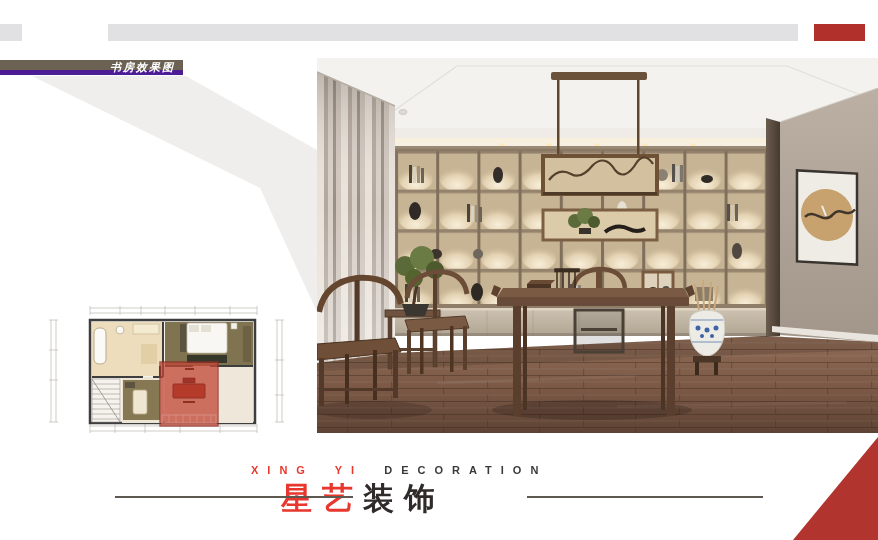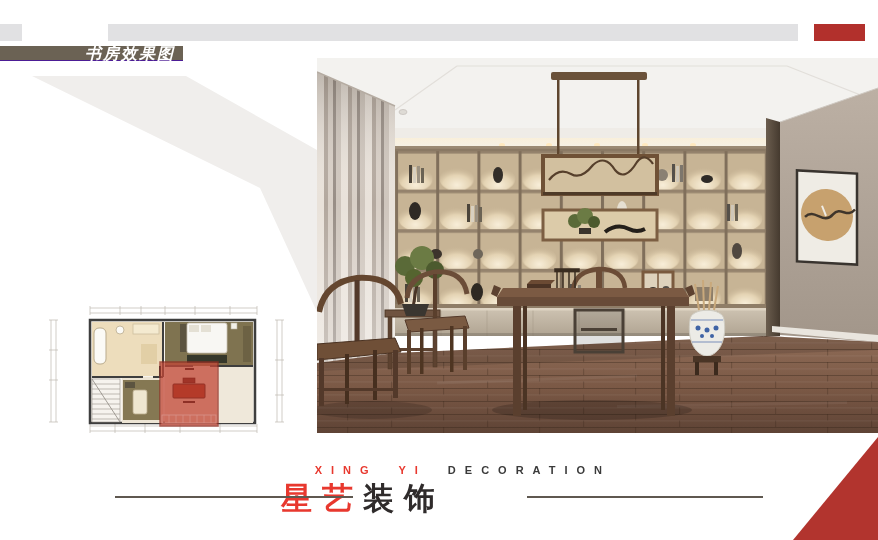--- a/index.html
+++ b/index.html
@@ -7,30 +7,30 @@
          font-family:"Liberation Sans","DejaVu Sans",sans-serif;}
   
   .bar{position:absolute;top:24px;height:17px;}
   .bar-left{left:0;width:22px;background:#e1e1e3;}
   .bar-center{left:108px;width:690px;background:#e1e1e3;}
   .bar-red{left:814px;width:51px;background:#b2302c;}
   
   .wedge{position:absolute;left:0;top:0;width:317px;height:330px;background:#f0eeec;
          clip-path:polygon(32px 76px,186px 76px,317px 150px,317px 312px,260px 188px);}
   
-  .section-label{position:absolute;left:0;top:46px;width:183px;height:15px;background:#6b6254;
+  .section-label{position:absolute;left:0;top:60px;width:183px;height:15px;background:#6b6254;
                  color:#ffffff;font-family:"DejaVu Serif","Liberation Serif",serif;font-style:italic;
-                 font-weight:bold;font-size:16px;line-height:15px;text-align:right;
+                 font-weight:bold;font-size:11px;line-height:15px;text-align:right;
                  padding-right:8px;box-sizing:border-box;letter-spacing:2px;
-                 border-bottom:1px solid #4c1d95;}
+                 border-bottom:5px solid #4c1d95;}
   
   .photo{position:absolute;left:317px;top:58px;width:561px;height:375px;}
   .floor-plan{position:absolute;left:45px;top:300px;width:245px;height:148px;}
   
-  .brand-en{position:absolute;left:251px;top:464px;width:360px;text-align:right;
+  .brand-en{position:absolute;left:251px;top:464px;width:360px;text-align:left;
             font-size:11px;font-weight:bold;letter-spacing:9px;word-spacing:9px;color:#3a3a3a;
             white-space:nowrap;}
   .brand-en .accent{color:#e8382e;}
   .brand-cn{position:absolute;left:281px;top:478px;width:320px;text-align:left;
             font-size:31px;font-weight:bold;letter-spacing:10px;color:#2f2b2b;white-space:nowrap;}
   .brand-cn .accent{color:#e8382e;}
   .rule{position:absolute;top:496px;height:2px;background:#5f5850;}
   .rule-left{left:115px;width:238px;}
   .rule-right{left:527px;width:236px;}
   .corner-triangle{position:absolute;left:793px;top:437px;width:85px;height:103px;background:#b2342e;

